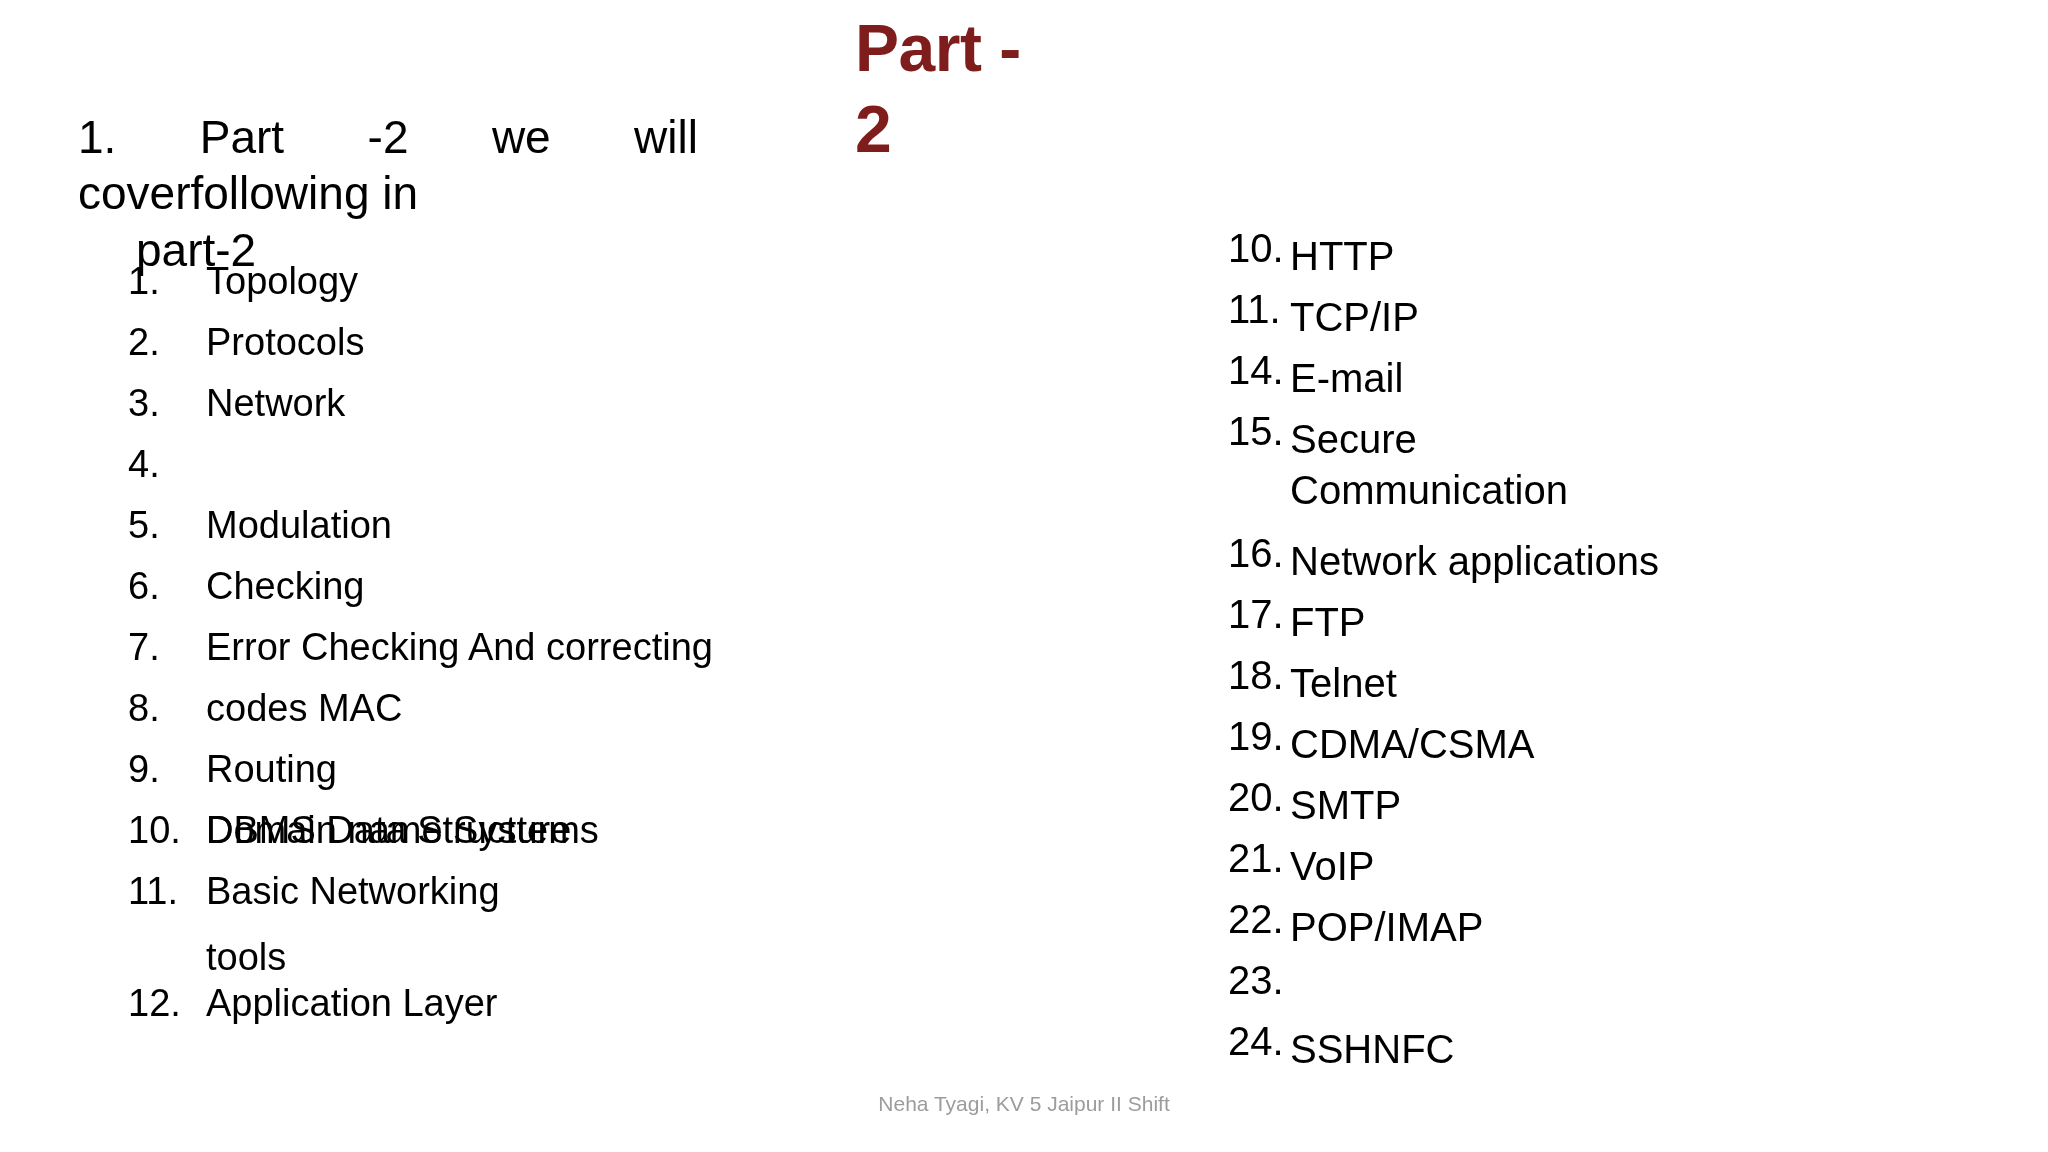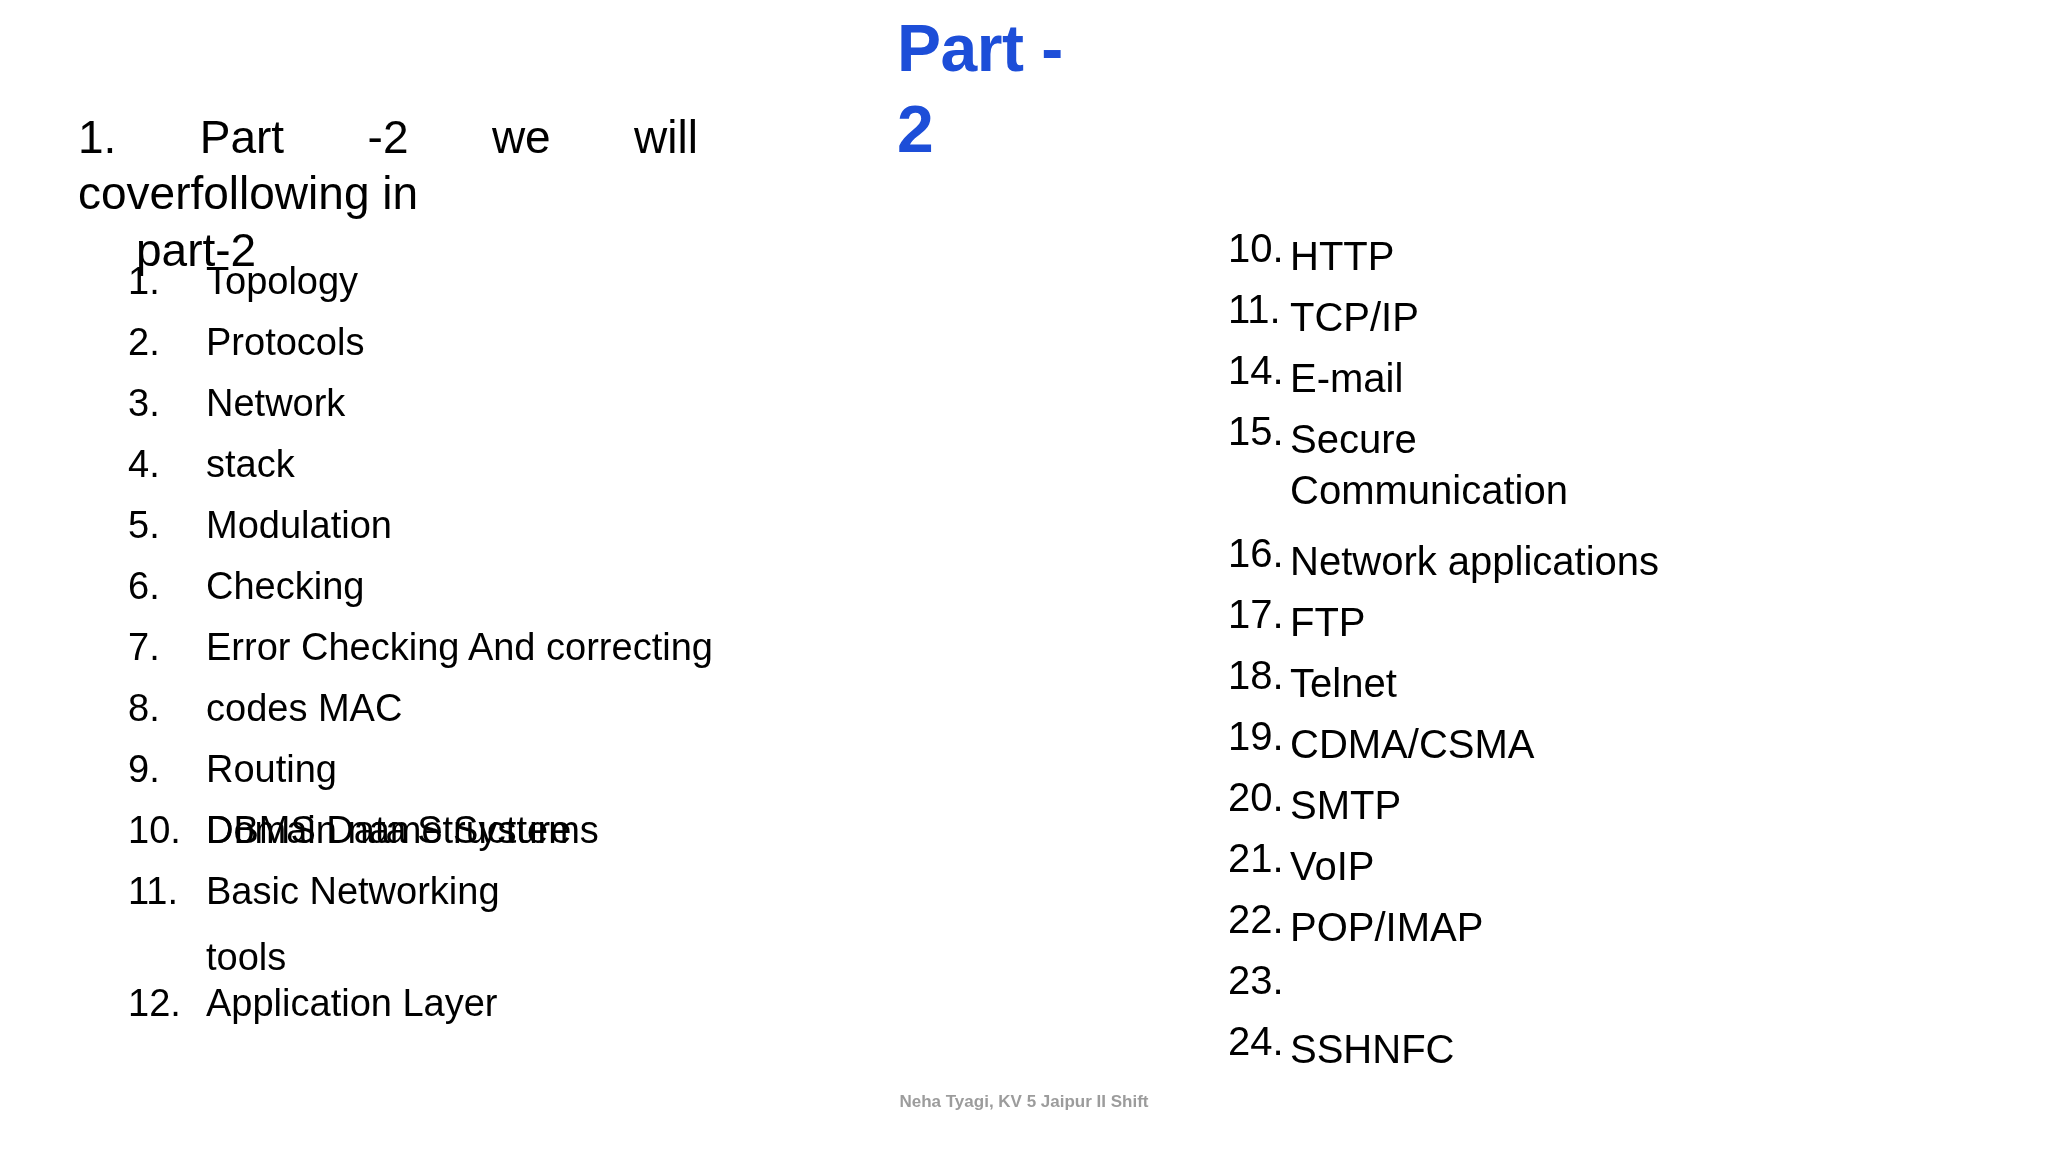--- a/index.html
+++ b/index.html
@@ -24,23 +24,22 @@
 
   
   .title {
     position: absolute;
     left: 855px;
     top: 8px;
     width: 250px;
     font-size: 66px;
     font-weight: bold;
     line-height: 1.22;
-    color: #1d4ed8;
+    color: #7f1d1d;
     letter-spacing: -0.5px;
-    margin-left: 42px;
   }
 
   
   .heading-block {
     position: absolute;
     left: 78px;
     top: 110px;
     width: 660px;
     font-size: 46px;
     line-height: 1.18;
@@ -126,23 +125,22 @@
     margin-top: 11px;
   }
 
   
   .footer {
     position: absolute;
     left: 0;
     top: 1092px;
     width: 2048px;
     text-align: center;
-    font-size: 17px;
+    font-size: 21px;
     color: #9c9c9c;
-    font-weight: bold;
   }
 </style>
 </head>
 <body>
 
 <div class="slide">
 
   <div class="title">
     <span>Part -</span><br>
     <span>2</span>
@@ -172,21 +170,20 @@
       <span class="txt">Protocols</span>
     </div>
 
     <div class="li">
       <span class="num">3.</span>
       <span class="txt">Network</span>
     </div>
 
     <div class="li">
       <span class="num">4.</span>
-      <span class="txt">stack</span>
     </div>
 
     <div class="li">
       <span class="num">5.</span>
       <span class="txt">Modulation</span>
     </div>
 
     <div class="li">
       <span class="num">6.</span>
       <span class="txt">Checking</span>

